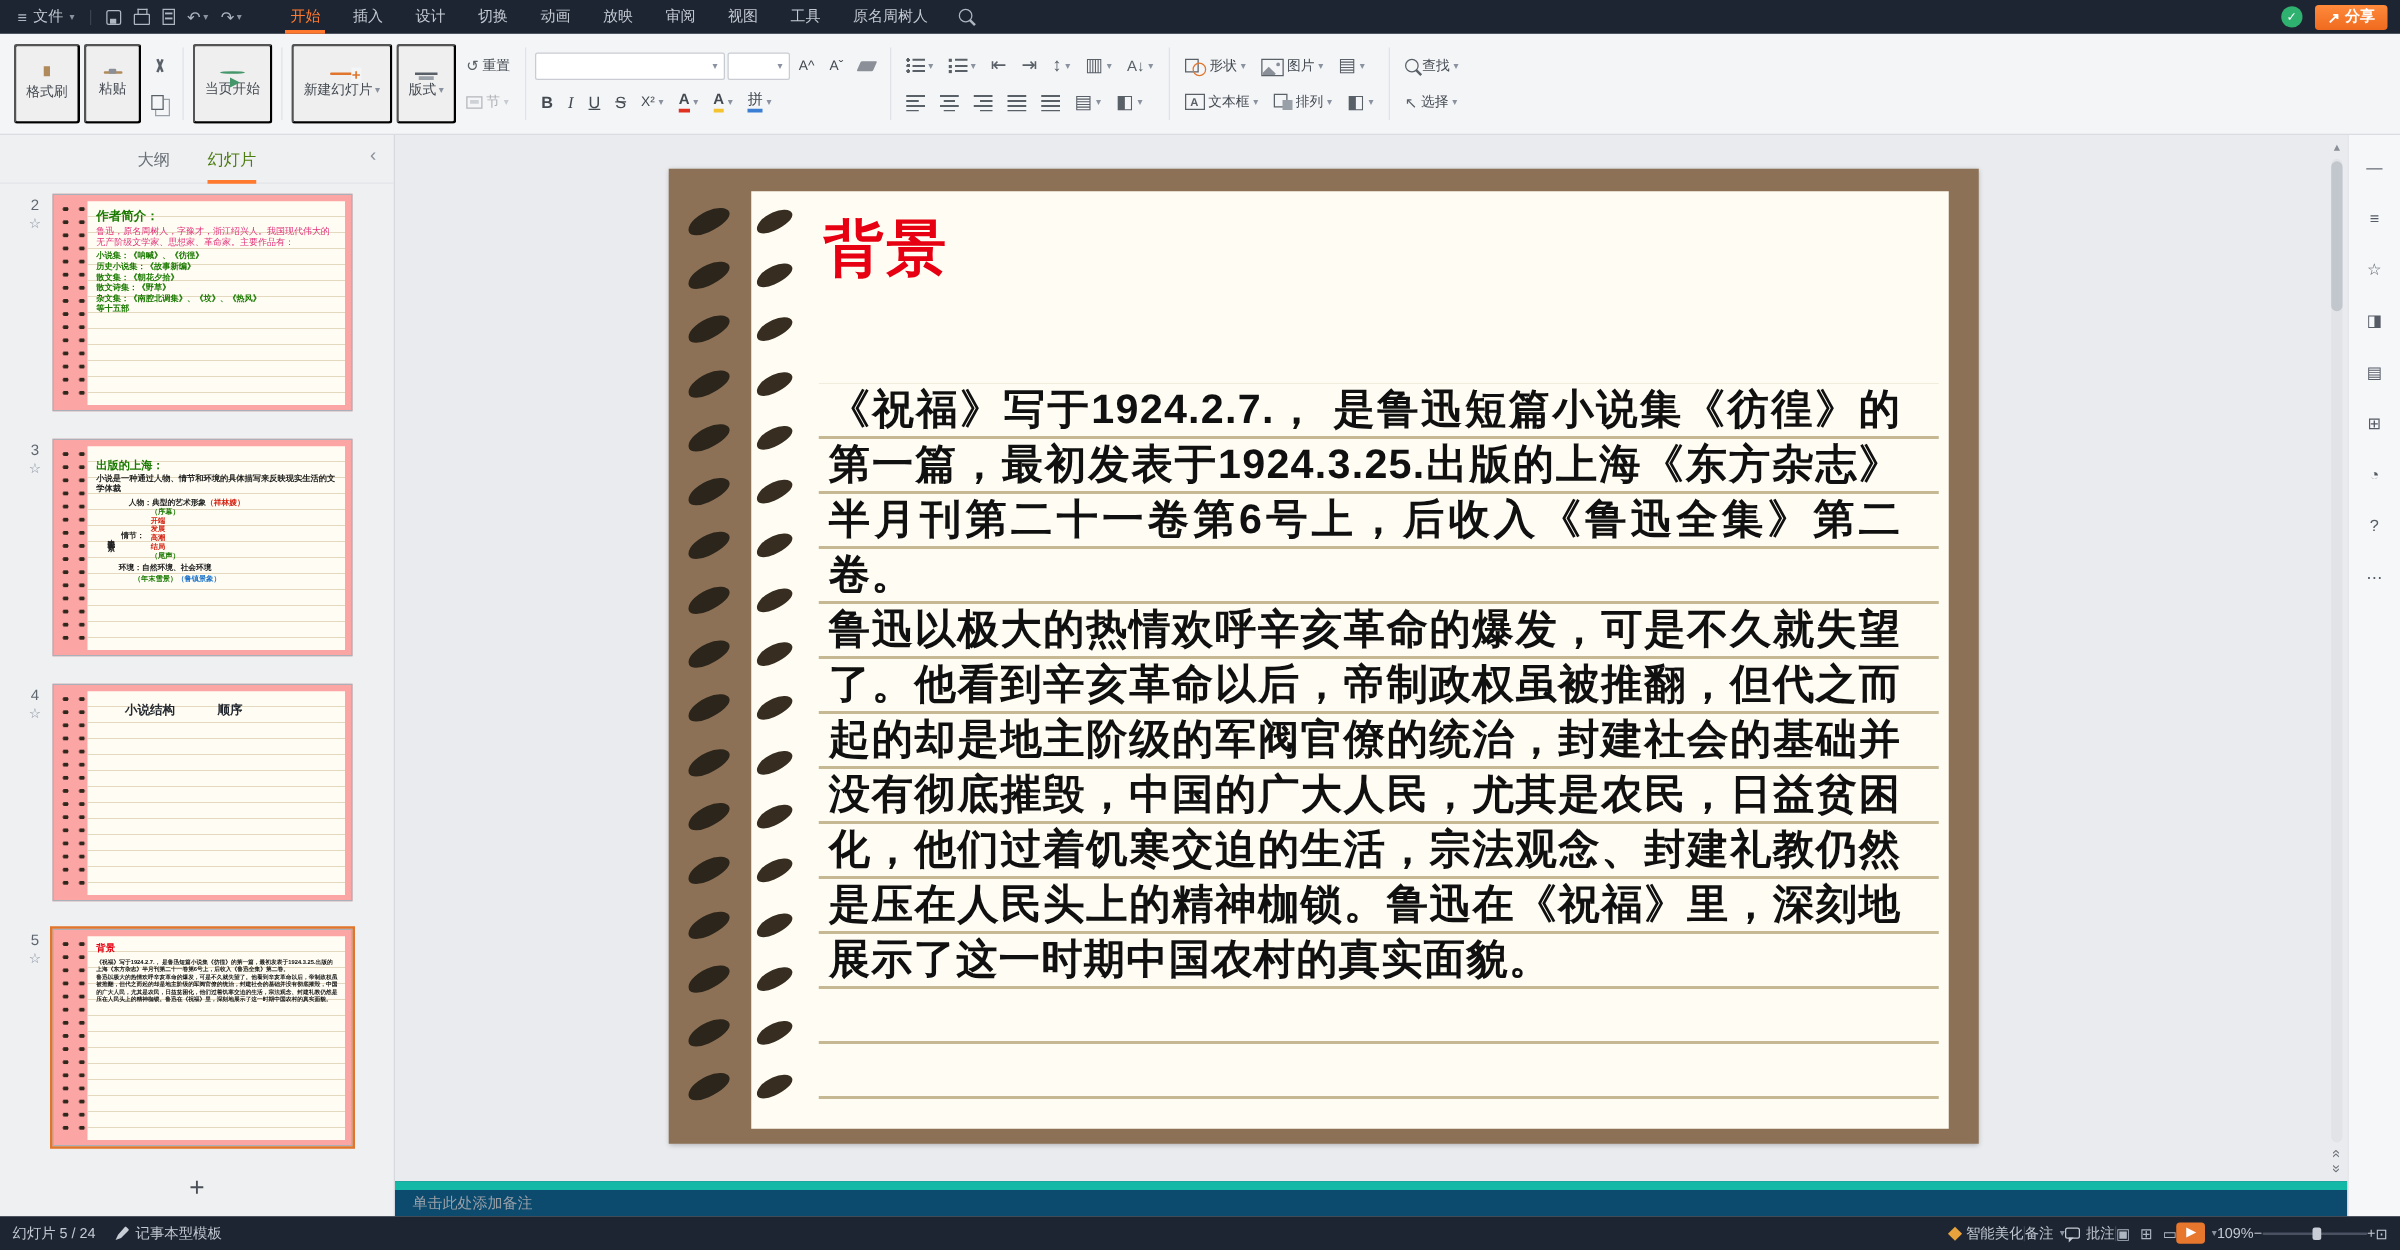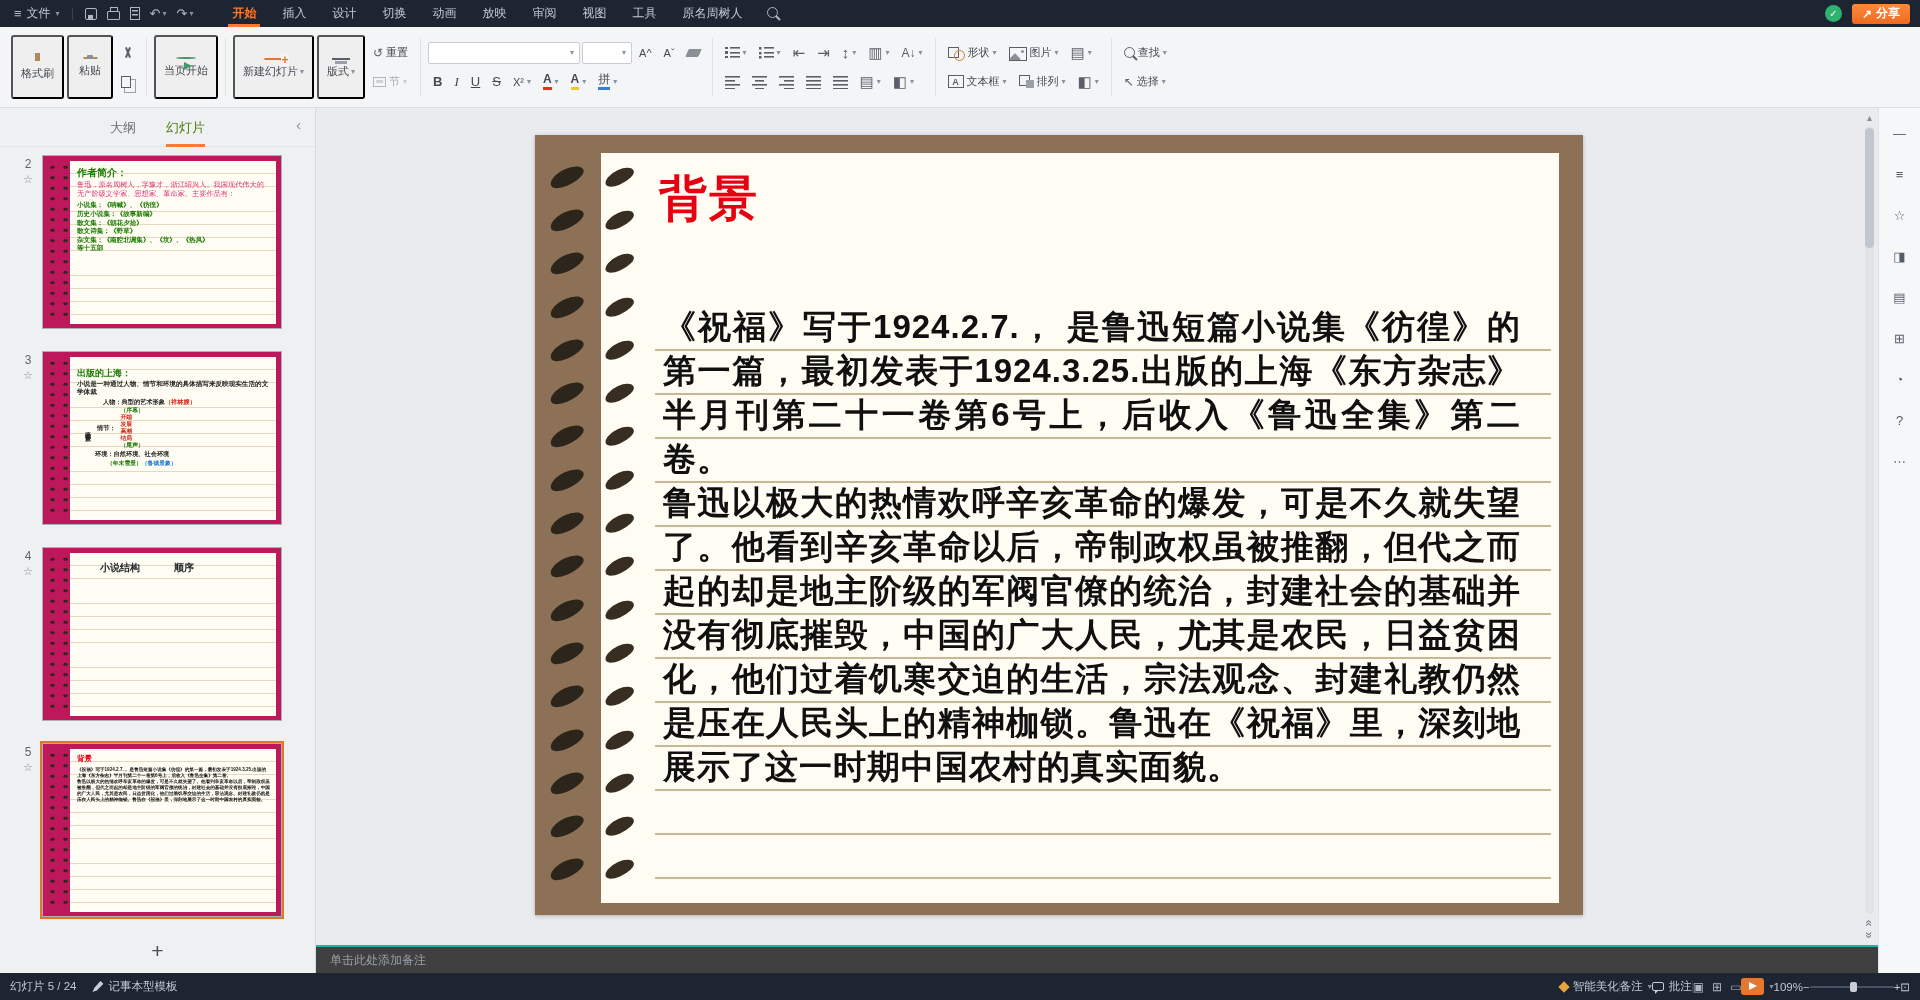--- a/index.html
+++ b/index.html
@@ -8,21 +8,21 @@
   
   .titlebar{position:absolute;left:0;top:0;right:0;height:27px;background:#1d2532;display:flex;align-items:center;color:#c3c9d3;font-size:12px;z-index:30}
   .tb-left{display:flex;align-items:center;gap:6px;padding-left:8px;flex:1}
   .file-menu{display:flex;align-items:center;gap:5px;padding:0 6px;height:27px}
   .tsep{width:1px;height:12px;background:#39424f}
   .qat{display:flex;align-items:center;gap:10px;padding:0 6px}
   .qat-btn{display:flex;align-items:center;gap:2px;height:27px}
   .caret{font-size:8px;color:#8a92a0;line-height:1}
   .ribbon-tabs{display:flex;align-items:center;margin-left:14px}
   .rtab{padding:0 13px;height:27px;line-height:27px;color:#c3c9d3;position:relative;white-space:nowrap}
-  .rtab.active{color:#ff7a2f;font-weight:700}
+  .rtab.active{color:#ff7a2f;font-weight:400}
   .rtab.active::after{content:"";position:absolute;left:9px;right:9px;bottom:0;height:3px;background:#ff7a2f}
   .tb-right{display:flex;align-items:center;gap:10px;padding-right:10px}
   .sync-badge{width:17px;height:17px;border-radius:50%;background:#2fb270;color:#fff;font-size:10px;display:flex;align-items:center;justify-content:center}
   .share-btn{display:flex;align-items:center;gap:4px;background:linear-gradient(#ff8a3c,#ef6a1e);color:#fff;height:20px;padding:0 10px;border-radius:3px;font-size:12px;font-weight:700}
 
   
   .i-mag{width:11px;height:11px;border:1.6px solid #5a6068;border-radius:50%;position:relative;display:inline-block}
   .i-mag::after{content:"";position:absolute;width:6px;height:1.6px;background:#5a6068;transform:rotate(45deg);right:-4px;bottom:-2px}
   .i-mag.light{border-color:#aeb6c2}.i-mag.light::after{background:#aeb6c2}
   .i-save{width:12px;height:12px;border:1.5px solid #aeb6c2;border-radius:2px;position:relative}
@@ -111,21 +111,21 @@
   .panel-tabs{height:39px;display:flex;align-items:center;justify-content:center;gap:30px;font-size:13px;color:#6a7078;position:relative;border-bottom:1px solid #e2e4e8}
   .ptab{height:39px;line-height:39px;position:relative}
   .ptab.active{color:#4d7c0f;font-weight:400}
   .ptab.active::after{content:"";position:absolute;left:0;right:0;bottom:0;height:3px;background:#ff7a2f}
   .panel-collapse{position:absolute;right:14px;top:8px;font-size:15px;color:#8a8f98}
   .thumbs{position:absolute;top:39px;left:0;right:0;bottom:52px;overflow:hidden;padding-top:8px}
   .thumb-row{display:flex;margin:0 0 22px 14px}
   .thumb-gutter{width:28px;display:flex;flex-direction:column;align-items:center;gap:3px;padding-top:2px}
   .thumb-num{font-size:12px;color:#5f6670}
   .thumb-star{font-size:11px;color:#8a92a0;line-height:1}
-  .thumb-box{position:relative;width:240px;height:174px;background:#be185d;border:1px solid #aab0b8;overflow:hidden}
+  .thumb-box{position:relative;width:240px;height:174px;background:#fca5a5;border:1px solid #aab0b8;overflow:hidden}
   .thumb-row.selected .thumb-box{outline:2px solid #e0762d}
   .thumb-spiral{position:absolute;left:3px;top:6px;bottom:6px;width:27px;
      background-image:radial-gradient(ellipse 4px 2.8px at 50% 50%,#2f271c 55%,transparent 62%);background-size:13px 10.5px}
   .thumb-paper{position:absolute;left:27px;top:5px;right:5px;bottom:4px;background:#fffdf3;overflow:hidden;
      background-image:repeating-linear-gradient(to bottom,transparent 0,transparent 12px,#e4d9bf 12px,#e4d9bf 12.8px)}
   .tp{padding:5px 6px 0 7px}
   .t2-title{font-size:10px;color:#1a7a00;font-weight:800;margin-bottom:1px}
   .t2-intro{font-size:7.2px;line-height:8.7px;color:#e0327a;font-weight:400;margin-bottom:3px}
   .t2-work{font-size:6.6px;line-height:8.6px;color:#1a7a00;font-weight:700}
   .t3-title{font-size:9px;color:#1a7a00;font-weight:800}
@@ -164,21 +164,21 @@
   .spiral{position:absolute;left:14px;top:20px;bottom:24px;width:106px;display:flex;flex-direction:column}
   .coil{flex:1;position:relative}
   .coil::before{content:"";position:absolute;left:0;top:50%;margin-top:-8px;width:36px;height:16px;background:#2c251b;border-radius:55% 45% 60% 40%/60% 50% 50% 40%;transform:rotate(-24deg)}
   .coil::after{content:"";position:absolute;left:55px;top:50%;margin-top:-7px;width:31px;height:14px;background:#372d20;border-radius:55% 45% 60% 40%/60% 50% 50% 40%;transform:rotate(-24deg)}
   .edscroll{position:absolute;right:1px;top:4px;bottom:4px;width:15px;display:flex;flex-direction:column;align-items:center;font-size:10px;color:#8a8f98}
   .edscroll .track{flex:1;width:9px;background:#e1e3e7;border-radius:5px;margin:3px 0;position:relative}
   .edscroll .track::before{content:"";position:absolute;left:0;right:0;top:2px;height:120px;background:#c2c6cd;border-radius:5px}
   .dbl{transform:rotate(90deg);font-size:12px;line-height:12px;color:#6a7078}
 
   
-  .notesbar{position:absolute;left:316px;right:42px;bottom:27px;height:28px;background:#404040;border-top:2px solid #14b8a6;display:flex;align-items:center;padding-left:14px;font-size:12px;color:#9aa0a8;z-index:11}
+  .notesbar{position:absolute;left:316px;right:42px;bottom:27px;height:28px;background:#0c4a6e;border-top:7px solid #14b8a6;display:flex;align-items:center;padding-left:14px;font-size:12px;color:#9aa0a8;z-index:11}
 
   
   .rightrail{position:absolute;top:108px;right:0;width:42px;bottom:27px;background:#f6f7f9;border-left:1px solid #e0e2e6;display:flex;flex-direction:column;align-items:center;padding-top:14px;gap:19px;z-index:12}
   .rail-ic{font-size:13px;color:#565c66;line-height:1;width:24px;height:22px;display:flex;align-items:center;justify-content:center;border-radius:3px}
 
   
   .statusbar{position:absolute;left:0;right:0;bottom:0;height:27px;background:#1d2532;display:flex;align-items:center;color:#c3c9d3;font-size:11.5px;padding:0 10px;gap:14px;z-index:30}
   .sb-left{display:flex;align-items:center;gap:16px}
   .sb-item{display:flex;align-items:center;gap:5px;white-space:nowrap}
   .sb-right{margin-left:auto;display:flex;align-items:center;gap:0}

